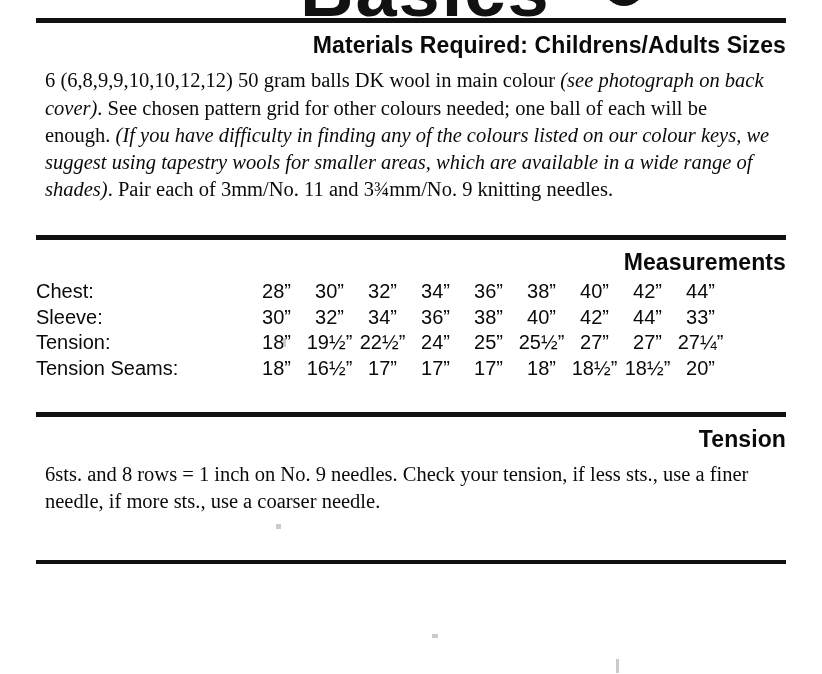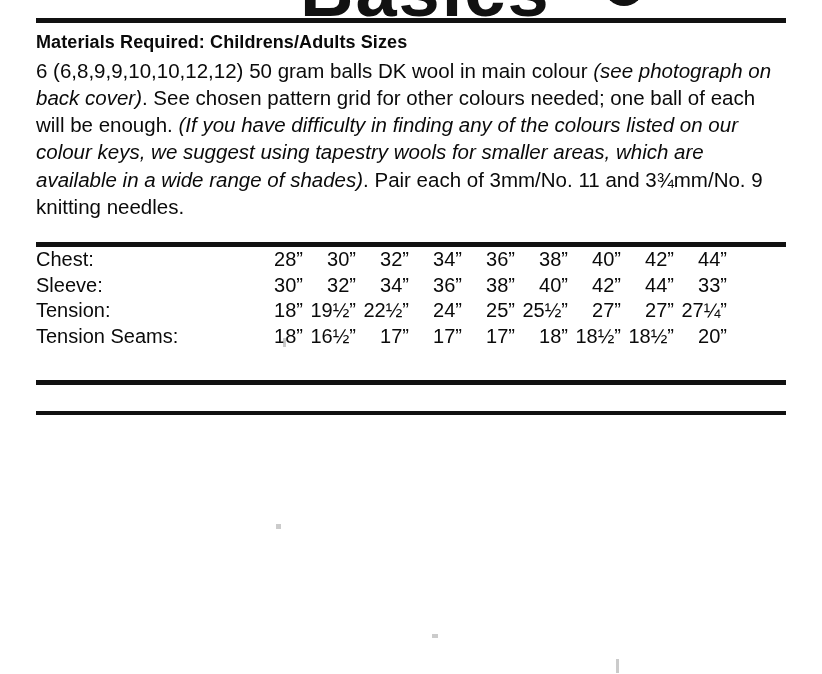--- a/index.html
+++ b/index.html
@@ -54,30 +54,32 @@
   .rule {
     height: 5px;
     background: #111;
     margin: 0;
   }
   .rule.thin {
     height: 4px;
   }
 
   h2.sec {
-    font-size: 18px;
+    font-size: 23px;
     font-weight: bold;
     letter-spacing: 0.1px;
     margin: 9px 0 4px 0;
     line-height: 1.15;
+    text-align: right;
   }
   .body-text {
     font-size: 20.5px;
     line-height: 1.33;
-    margin: 0;
+    margin: 9px;
+    font-family: Liberation Serif, serif;
   }
   .body-text i {
     font-style: italic;
   }
 
   .sec-block {
     padding-bottom: 10px;
   }
 
   
@@ -91,21 +93,21 @@
     padding: 0 0 0 0;
     white-space: nowrap;
     vertical-align: top;
   }
   table.meas td.lbl {
     width: 208px;
     padding-right: 6px;
   }
   table.meas td.val {
     width: 53px;
-    text-align: right;
+    text-align: center;
   }
 
   .spacer-sm { height: 12px; }
   .spacer-md { height: 20px; }
   .spacer-lg { height: 26px; }
 
   
   .speck {
     position: absolute;
     background: #b9b9b9;
@@ -128,20 +130,21 @@
 
   <div class="sec-block">
     <h2 class="sec">Materials Required: Childrens/Adults Sizes</h2>
     <p class="body-text"><span>6 (6,8,9,9,10,10,12,12) 50 gram balls DK wool in main colour </span><i>(see photograph on back cover)</i><span>. See chosen pattern grid for other colours needed; one ball of each will be enough. </span><i>(If you have difficulty in finding any of the colours listed on our colour keys, we suggest using tapestry wools for smaller areas, which are available in a wide range of shades)</i><span>. Pair each of 3mm/No. 11 and 3¾mm/No. 9 knitting needles.</span></p>
   </div>
 
   <div class="spacer-sm"></div>
   <div class="rule"></div>
 
   <div class="sec-block">
+    <h2 class="sec">Measurements</h2>
     <table class="meas">
       <tbody>
         <tr>
           <td class="lbl">Chest:</td>
           <td class="val">28”</td>
           <td class="val">30”</td>
           <td class="val">32”</td>
           <td class="val">34”</td>
           <td class="val">36”</td>
           <td class="val">38”</td>
@@ -185,20 +188,24 @@
           <td class="val">18½”</td>
           <td class="val">20”</td>
         </tr>
       </tbody>
     </table>
   </div>
 
   <div class="spacer-md"></div>
   <div class="rule"></div>
 
+  <div class="sec-block">
+    <h2 class="sec">Tension</h2>
+    <p class="body-text">6sts. and 8 rows = 1 inch on No. 9 needles. Check your tension, if less sts., use a finer needle, if more sts., use a coarser needle.</p>
+  </div>
 
   <div class="spacer-lg"></div>
   <div class="rule thin"></div>
 
   <span class="speck" style="left:283px; top:338px; width:3px; height:9px;"></span>
   <span class="speck" style="left:276px; top:524px; width:5px; height:5px;"></span>
   <span class="speck" style="left:432px; top:634px; width:6px; height:4px;"></span>
   <span class="speck" style="left:616px; top:659px; width:3px; height:14px;"></span>
 </div>
 

